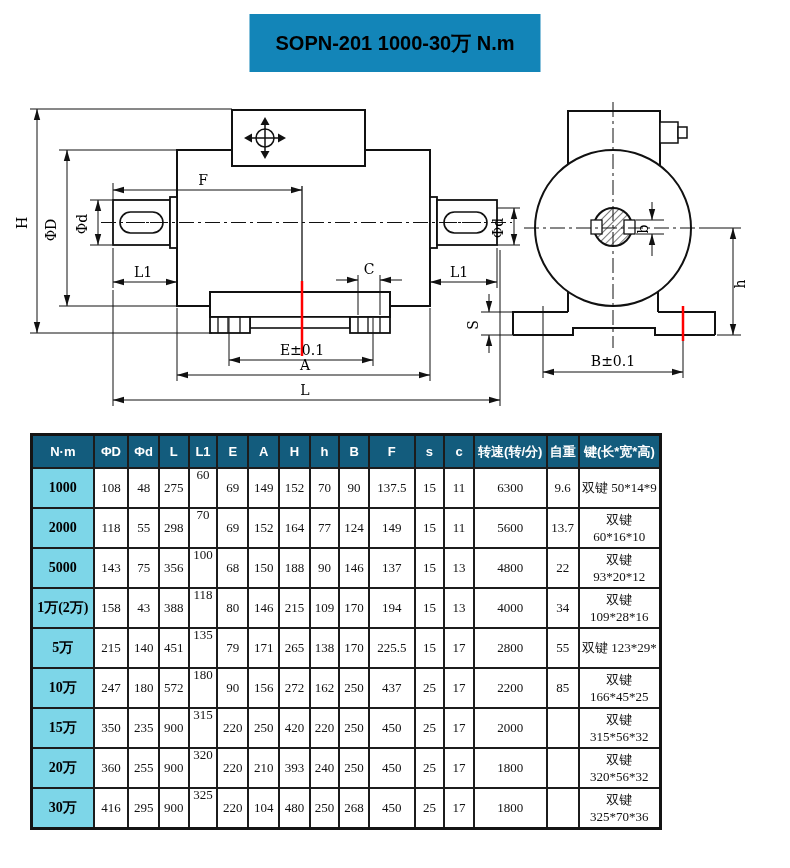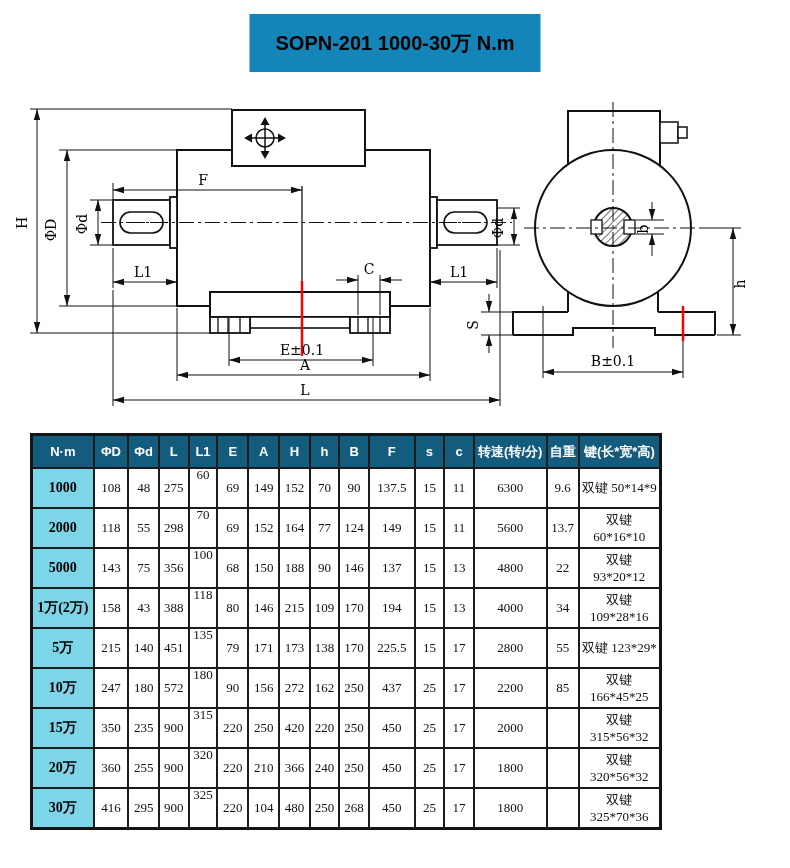--- a/index.html
+++ b/index.html
@@ -300,21 +300,21 @@
         <td><span>双键 109*28*16</span></td>
       </tr>
       <tr>
         <th>5万</th>
         <td><span>215</span></td>
         <td><span>140</span></td>
         <td><span>451</span></td>
         <td class="raise"><span>135</span></td>
         <td><span>79</span></td>
         <td><span>171</span></td>
-        <td><span>173</span></td>
+        <td><span>265</span></td>
         <td><span>138</span></td>
         <td><span>170</span></td>
         <td><span>225.5</span></td>
         <td><span>15</span></td>
         <td><span>17</span></td>
         <td><span>2800</span></td>
         <td><span>55</span></td>
         <td><span>双键 123*29*</span></td>
       </tr>
       <tr>
@@ -354,21 +354,21 @@
         <td><span>双键 315*56*32</span></td>
       </tr>
       <tr>
         <th>20万</th>
         <td><span>360</span></td>
         <td><span>255</span></td>
         <td><span>900</span></td>
         <td class="raise"><span>320</span></td>
         <td><span>220</span></td>
         <td><span>210</span></td>
-        <td><span>366</span></td>
+        <td><span>393</span></td>
         <td><span>240</span></td>
         <td><span>250</span></td>
         <td><span>450</span></td>
         <td><span>25</span></td>
         <td><span>17</span></td>
         <td><span>1800</span></td>
         <td><span></span></td>
         <td><span>双键 320*56*32</span></td>
       </tr>
       <tr>

